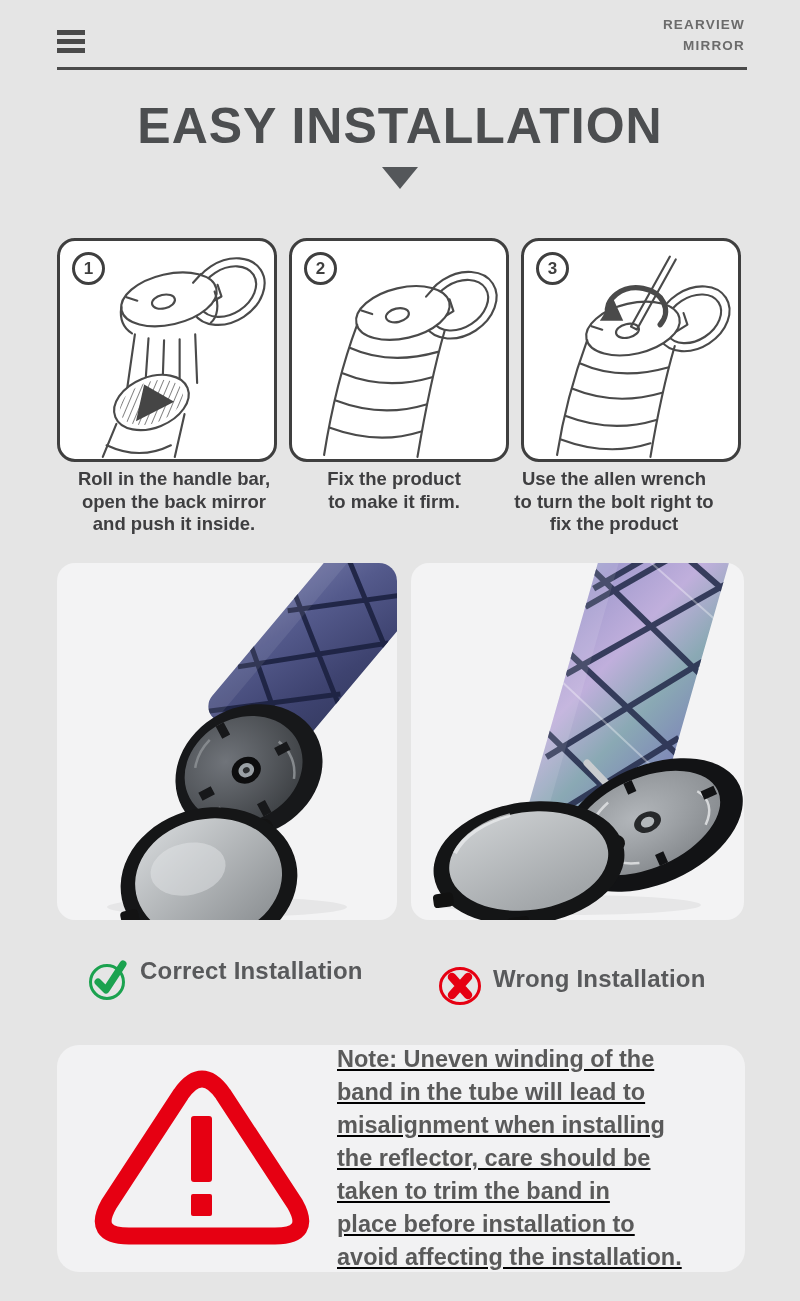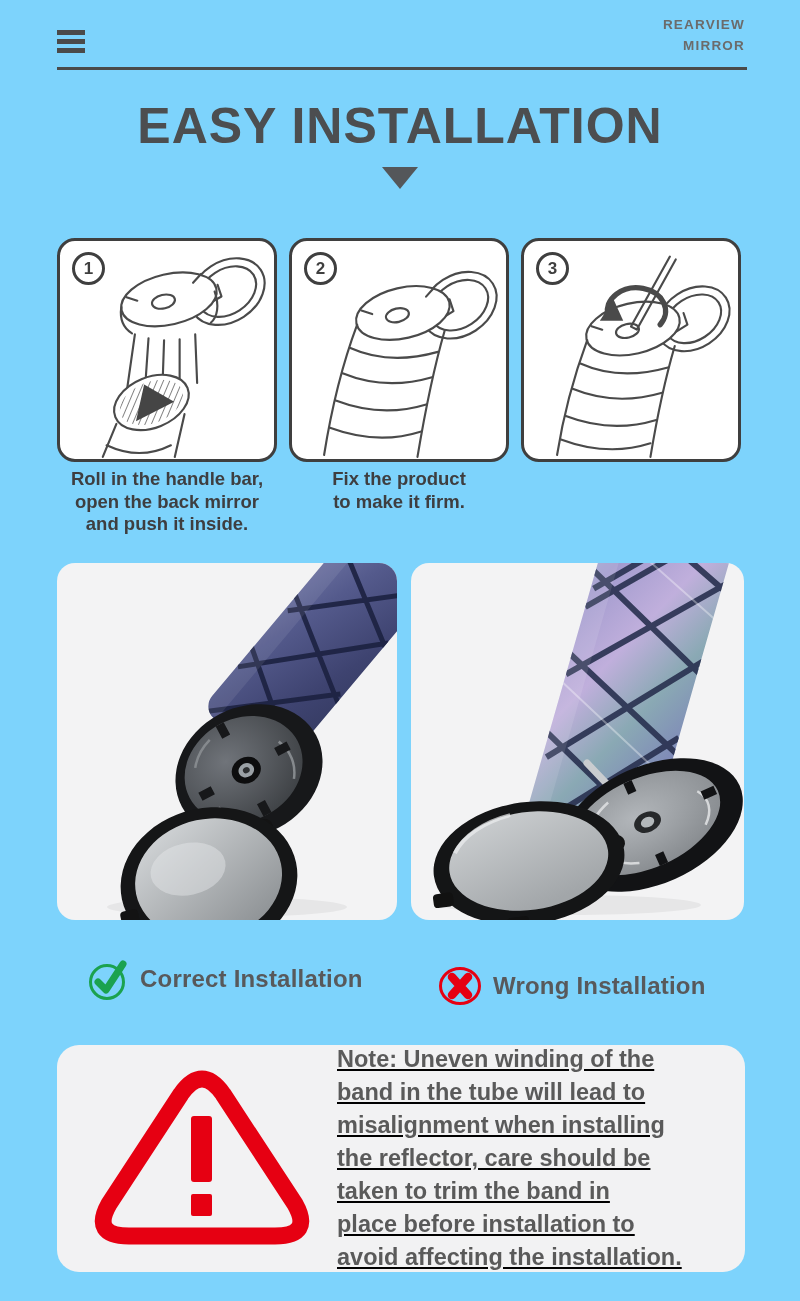--- a/index.html
+++ b/index.html
@@ -1,16 +1,16 @@
 <!DOCTYPE html>
 <html><head>
 <meta charset="utf-8">
 <style>
   html,body{margin:0;padding:0;background:#ffffff;}
-  .page{position:relative;width:800px;height:1301px;background:#7dd3fc;overflow:hidden;
+  .page{position:relative;width:800px;height:1301px;background:#e5e5e5;overflow:hidden;
         font-family:"Liberation Sans",sans-serif;}
 
   
   .hamburger{position:absolute;left:57px;top:30px;width:28px;}
   .hamburger .bar{height:4.5px;background:#4a4a4a;margin-bottom:4.5px;}
   .brand{position:absolute;right:55px;top:14px;text-align:right;font-size:13.5px;
          letter-spacing:1.2px;color:#6b6b6b;line-height:21px;font-weight:bold;
          white-space:pre-line;}
   .divider{position:absolute;left:57px;width:690px;top:67px;height:2.5px;background:#4a4a4a;}
 
@@ -24,32 +24,32 @@
   
   .steps{position:absolute;left:57px;top:238px;display:flex;gap:12px;}
   .step-box{position:relative;width:220px;height:224px;box-sizing:border-box;
             border:3px solid #3f3f3f;border-radius:18px;background:#fff;}
   .step-num{position:absolute;left:12px;top:11px;width:27px;height:27px;border:3px solid #3f3f3f;
             border-radius:50%;display:flex;align-items:center;justify-content:center;
             font-size:17px;font-weight:bold;color:#3f3f3f;z-index:2;background:#fff;}
   .step-art{position:absolute;inset:0;}
 
   
-  .captions{position:absolute;left:57px;top:468px;display:flex;gap:12px;}
+  .captions{position:absolute;left:64px;top:468px;display:flex;}
   .caption{width:220px;text-align:center;font-size:18.5px;font-weight:bold;color:#3e3e40;
            line-height:1.22;white-space:pre-line;}
 
   
   .photos{position:absolute;left:57px;top:563px;display:flex;gap:14px;}
   .photo{height:357px;border-radius:18px;overflow:hidden;background:#f3f3f4;}
   .photo.left{width:340px;}
   .photo.right{width:333px;}
 
   
-  .verdict{position:absolute;display:flex;align-items:center;gap:11px;}
+  .verdict{position:absolute;display:flex;align-items:flex-start;gap:11px;}
   .verdict.correct{left:87px;top:957px;}
   .verdict.wrong{left:438px;top:957px;margin-top:8px;}
   .verdict-label{font-size:24px;font-weight:bold;color:#58595b;letter-spacing:0.2px;}
 
   
   .note{position:absolute;left:57px;top:1045px;width:688px;height:227px;background:#f2f2f3;
         border-radius:22px;display:flex;align-items:center;text-decoration:underline;}
   .warn-wrap{margin-left:26px;flex:0 0 auto;}
   .note-text{margin-left:16px;width:410px;font-size:23.5px;font-weight:bold;color:#5a5a5a;
              line-height:33px;white-space:pre-line;}
@@ -149,20 +149,23 @@
       </svg>
     </div>
   </div>
 
   <div class="captions">
     <div class="caption">Roll in the handle bar,
 open the back mirror
 and push it inside.</div>
     <div class="caption">Fix the product
 to make it firm.</div>
+    <div class="caption">Use the allen wrench
+to turn the bolt right to
+fix the product</div>
   </div>
 
   <div class="photos">
 
     <div class="photo left">
       <svg width="340" height="357" viewBox="0 0 340 357">
         <defs>
           <linearGradient id="barG1" x1="0" y1="0" x2="1" y2="1">
             <stop offset="0" stop-color="#7d82b0"></stop>
               <stop offset="0.4" stop-color="#545a8c"></stop>

